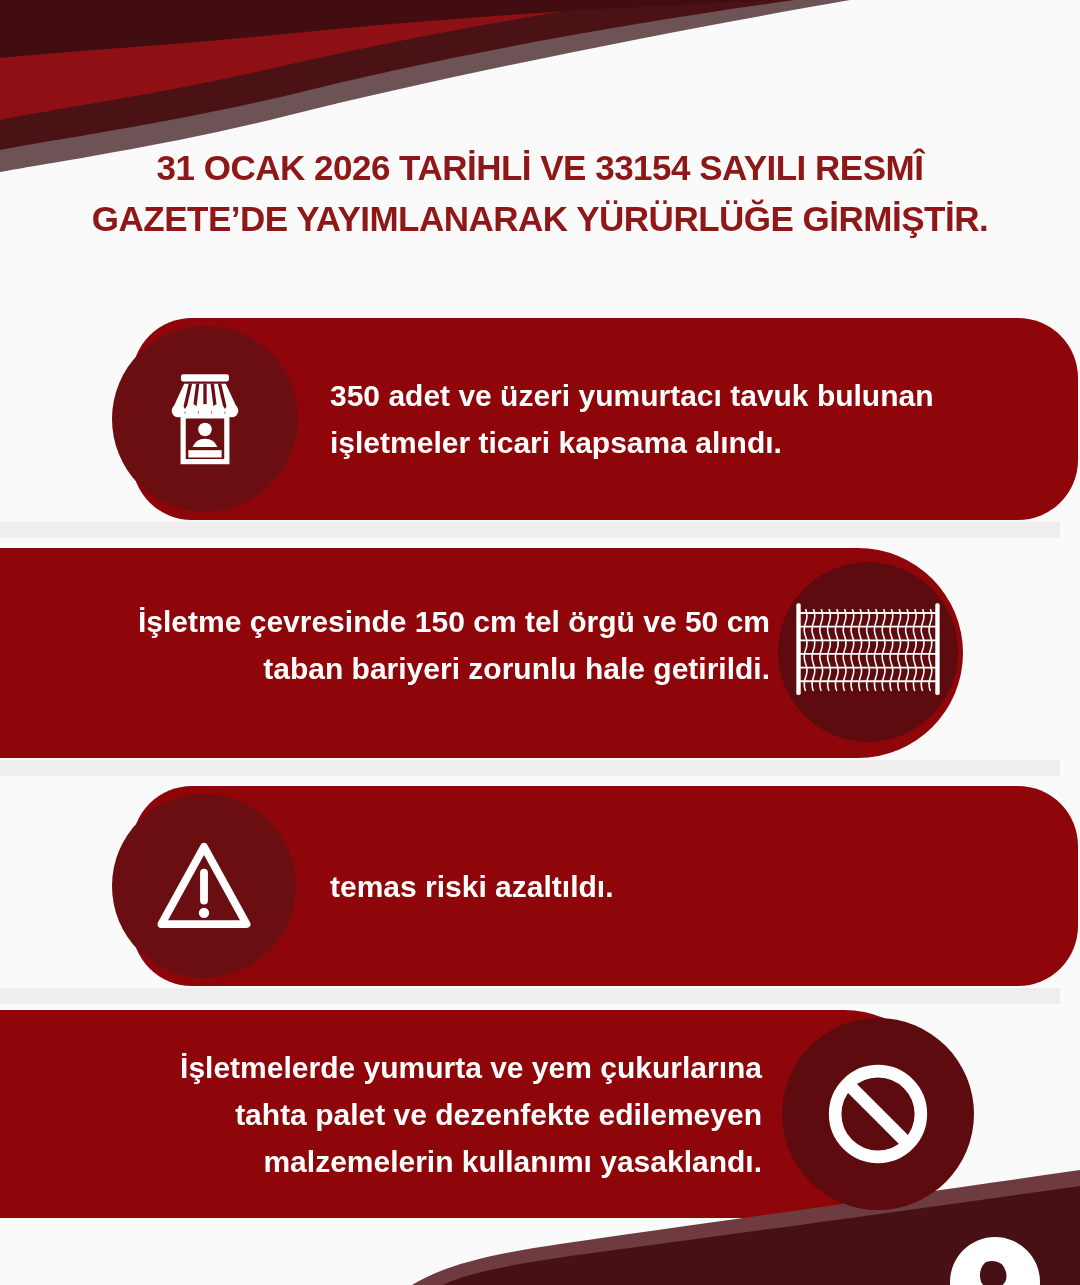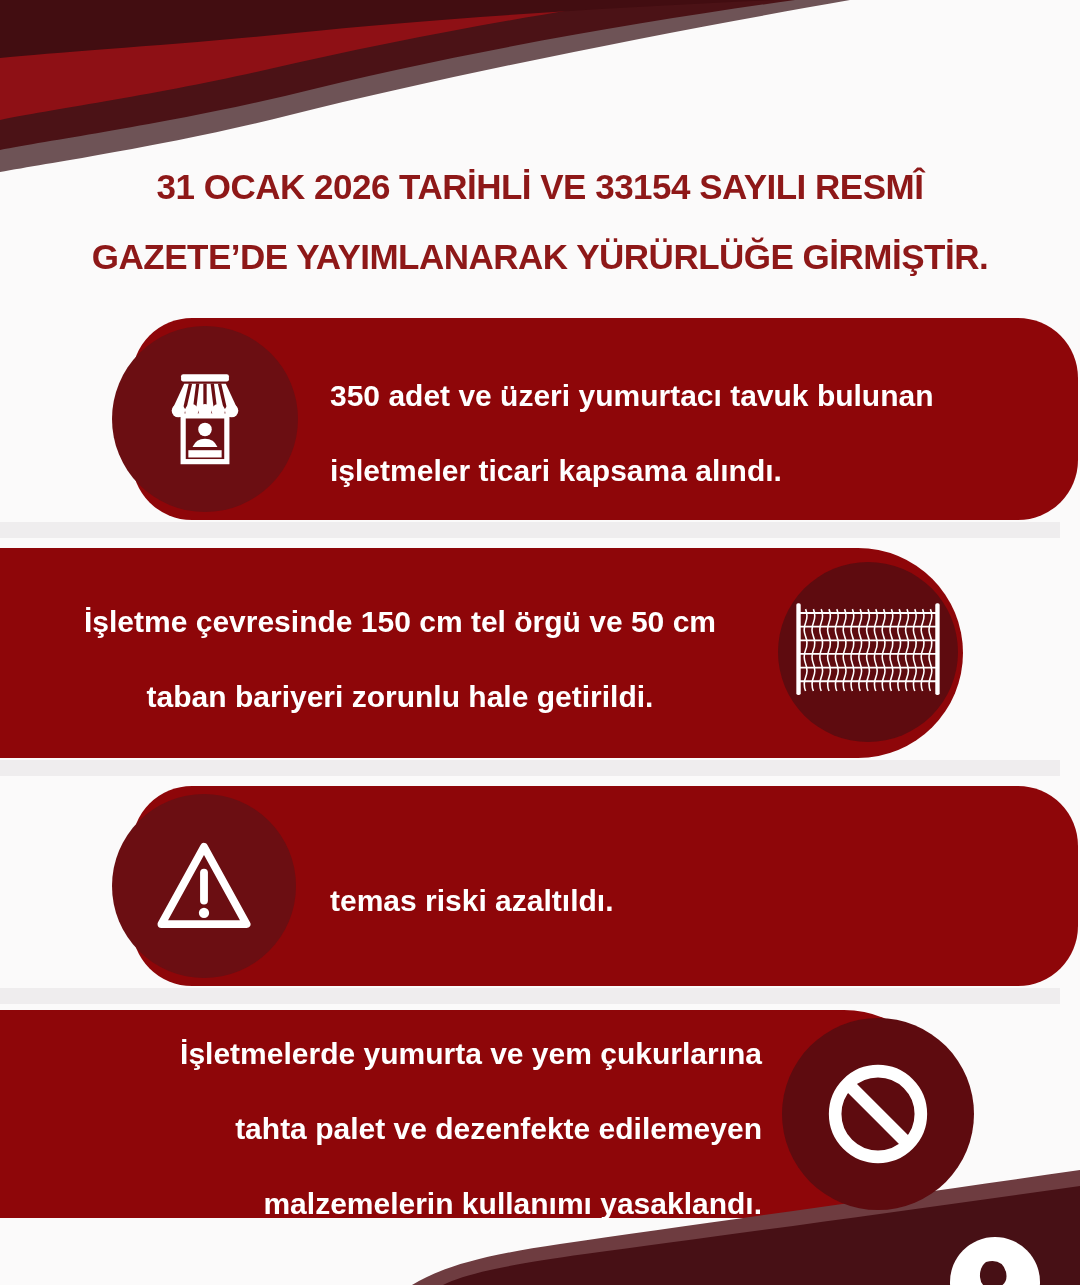--- a/index.html
+++ b/index.html
@@ -10,42 +10,42 @@
   }
   .streak{position:absolute;left:0;width:1060px;height:16px;background:#efedee;z-index:0;}
   .swoosh{position:absolute;z-index:1;}
   .swoosh-top{top:0;left:0;}
   .swoosh-bottom{left:0;top:1100px;}
   .title{
     position:absolute;top:142px;left:0;width:1080px;z-index:2;
     text-align:center;color:var(--title-red,#8e1818);
     font-weight:bold;font-size:35px;line-height:51px;letter-spacing:-0.5px;
   }
-  .title div{white-space:nowrap;margin-top:19px;}
+  .title div{white-space:nowrap;}
   .pill{position:absolute;background:var(--band-red,#8e0609);z-index:1;}
   .pill-1{left:132px;top:318px;width:946px;height:202px;border-radius:60px;}
   .band-2{left:0;top:548px;width:963px;height:210px;border-radius:0 105px 105px 0;}
   .pill-3{left:132px;top:786px;width:946px;height:200px;border-radius:60px;}
   .band-4{left:0;top:1010px;width:948px;height:208px;border-radius:0 104px 104px 0;}
   .icon-circle{
     position:absolute;border-radius:50%;z-index:2;
     display:flex;align-items:center;justify-content:center;
     background:var(--icon-circle,#6b0e12);
   }
   .circle-1{left:112px;top:326px;width:186px;height:186px;}
   .circle-2{left:778px;top:562px;width:180px;height:180px;background:var(--icon-circle-darker,#5e0b0f);}
   .circle-3{left:112px;top:794px;width:184px;height:184px;}
   .circle-4{left:782px;top:1018px;width:192px;height:192px;background:var(--icon-circle-darker,#5e0b0f);}
   .item-text{
     position:absolute;z-index:3;display:flex;flex-direction:column;justify-content:center;
     color:var(--text-white,#ffffff);font-weight:bold;font-size:30px;line-height:47px;
   }
-  .item-text div{white-space:nowrap;margin-top:28px;}
+  .item-text div{white-space:nowrap;}
   .text-1{left:330px;top:318px;width:710px;height:202px;}
-  .text-2{left:30px;top:548px;width:740px;height:194px;text-align:center;}
+  .text-2{left:30px;top:548px;width:740px;height:194px;text-align:right;}
   .text-3{left:330px;top:786px;width:710px;height:200px;}
   .text-4{left:30px;top:1010px;width:732px;height:208px;text-align:right;}
   .icon-svg{display:block;}
 </style>
 </head>
 <body>
 
 <div class="canvas">
 
   <div class="streak" style="top:522px;"></div>

